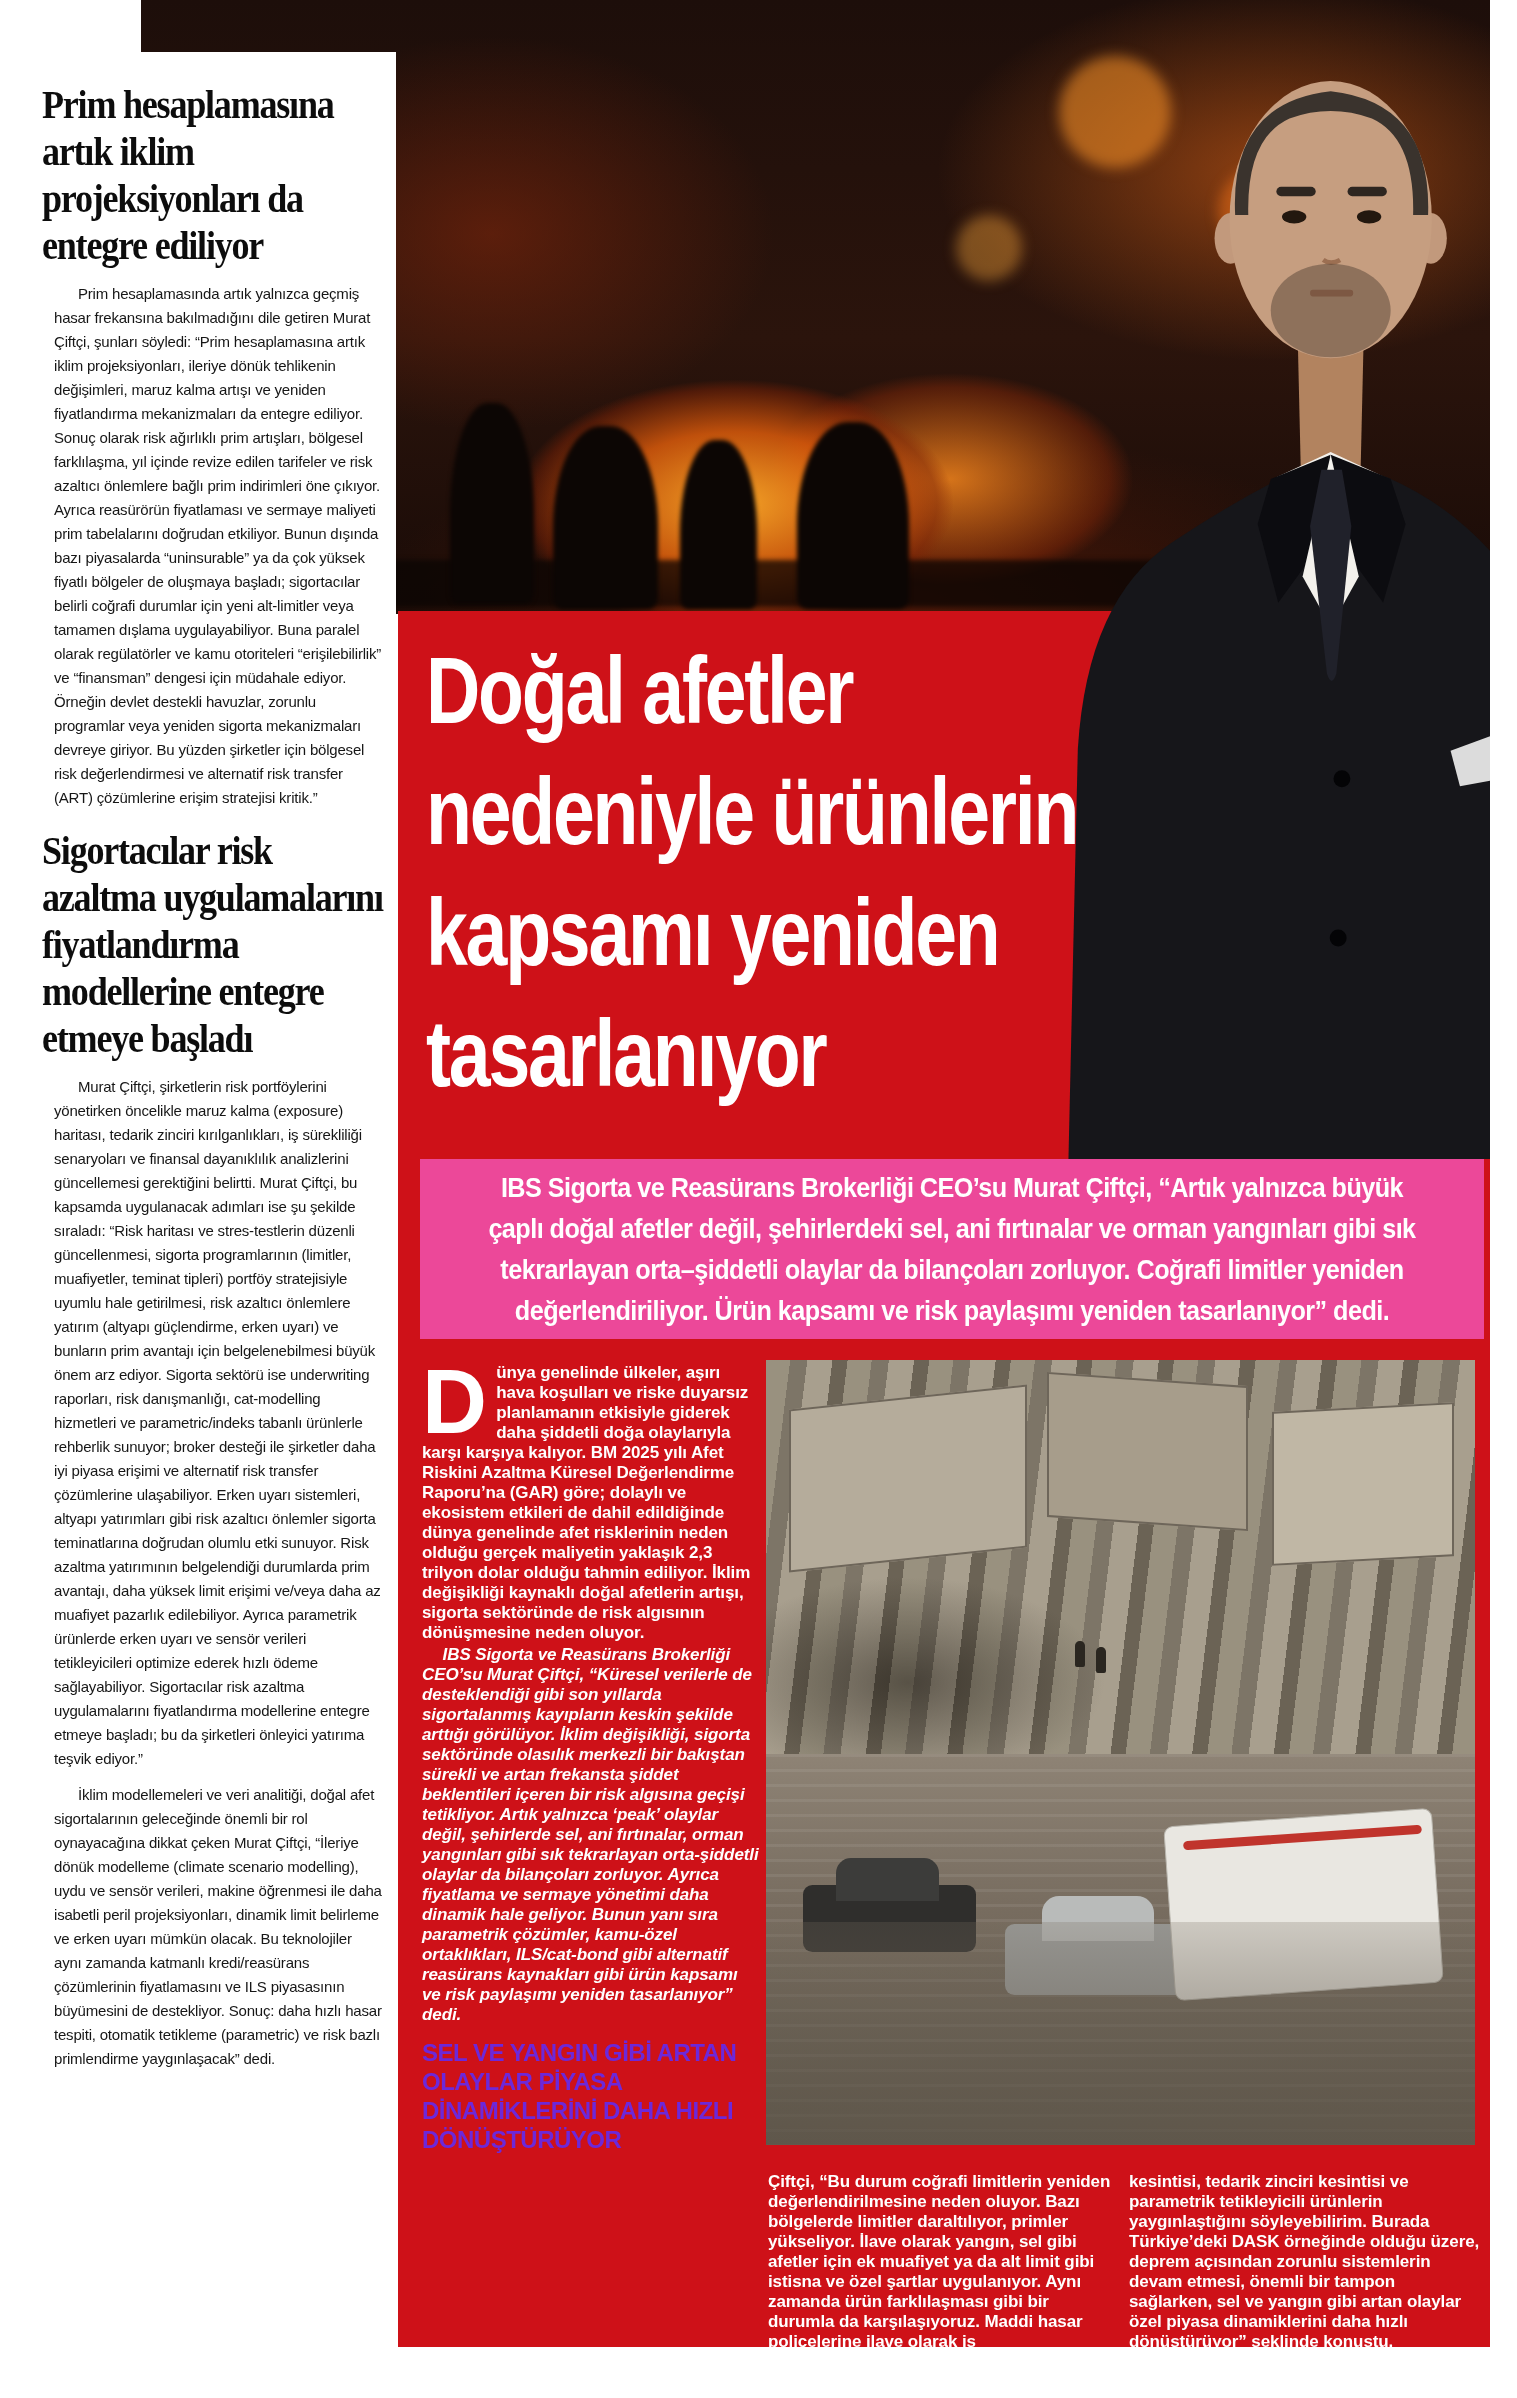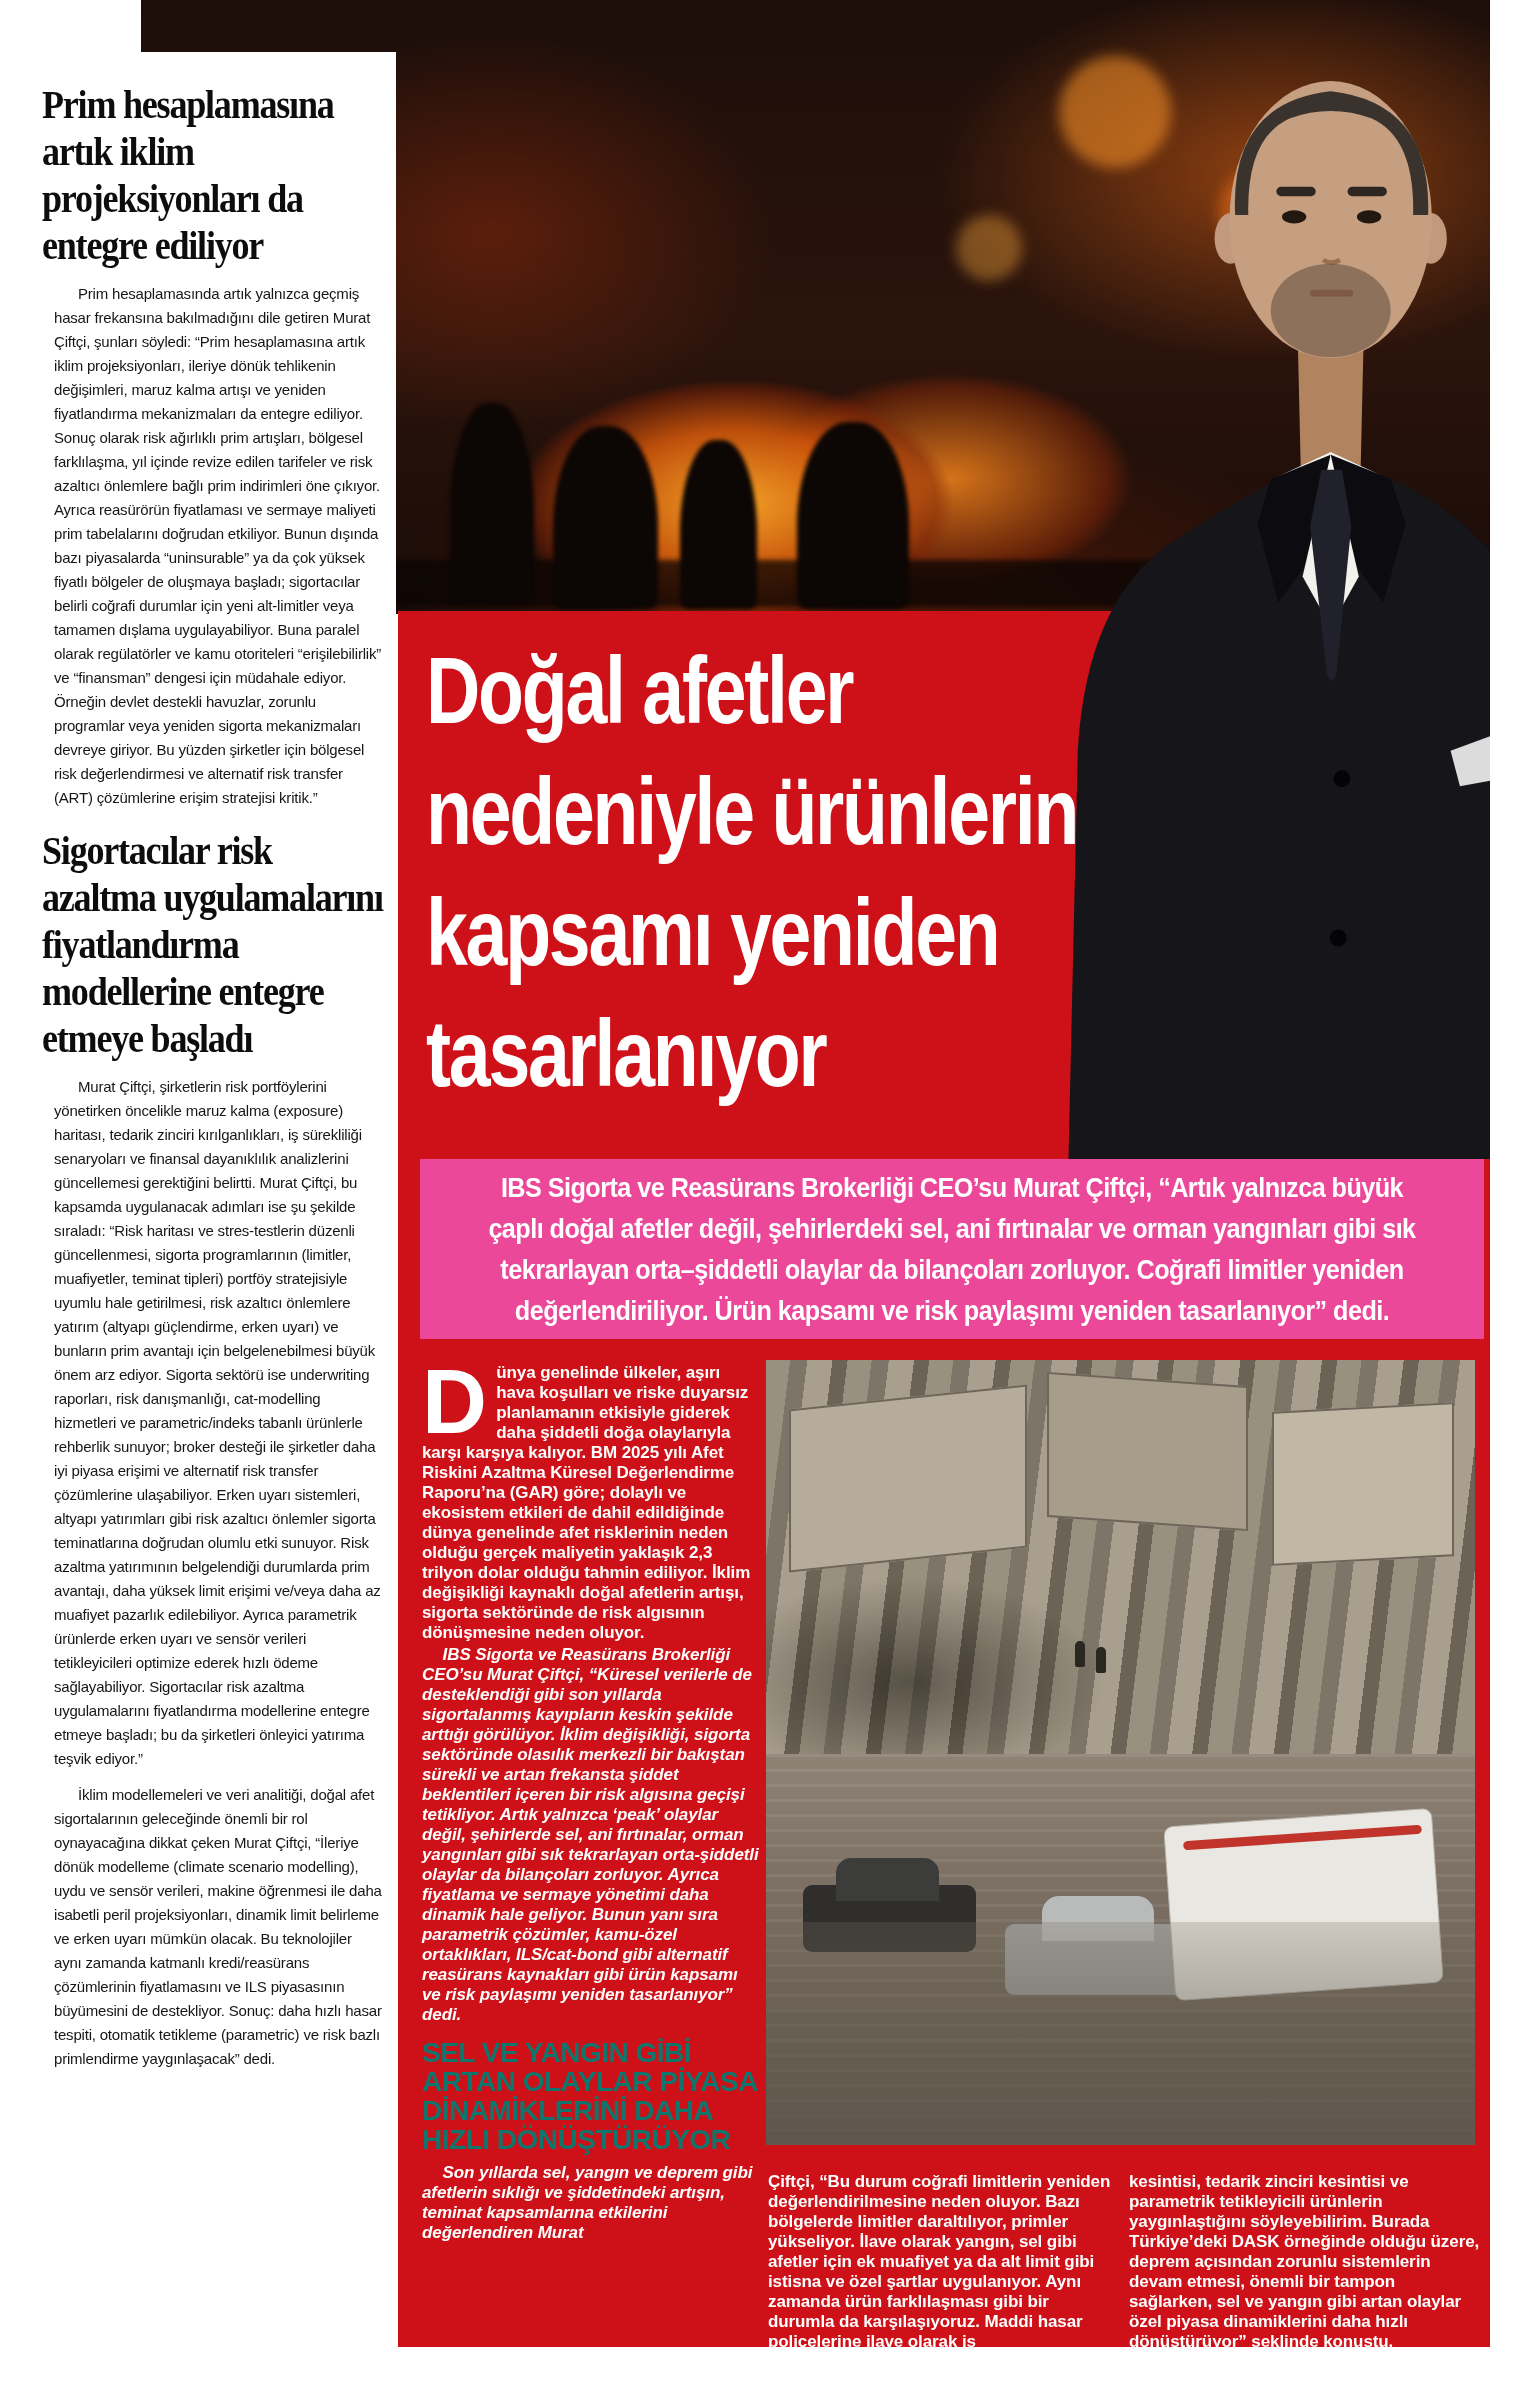--- a/index.html
+++ b/index.html
@@ -42,21 +42,21 @@
   #quote-box{left:420px;top:1159px;width:1064px;height:180px;background:#ec4899;
              display:flex;align-items:center;justify-content:center;}
   #quote-text{width:1134px;color:#ffffff;font-weight:700;font-size:28px;line-height:41px;
               letter-spacing:-0.6px;text-align:center;transform:scaleX(.9);transform-origin:50% 50%;}
 
   
   .red-p{color:#ffffff;font-weight:700;font-size:17px;line-height:20px;letter-spacing:-0.1px;margin:0;}
   #red-col1{left:422px;top:1363px;width:337px;}
   #dropcap{float:left;font-weight:800;font-size:90px;line-height:71px;padding:3.7px 9.4px 0 0;color:#ffffff;}
   .red-indent{text-indent:20.6px;margin-top:1.9px;font-style:italic;}
-  #subhead{color:#0f766e;font-weight:800;font-size:28px;line-height:29px;letter-spacing:-0.5px;
+  #subhead{color:#6d28d9;font-weight:800;font-size:24px;line-height:29px;letter-spacing:-0.5px;
            margin:13px 0 9.4px 0;}
   #red-col2{left:768px;top:2172px;width:351px;}
   #red-col3{left:1129px;top:2172px;width:351px;}
 
   
   #quake-photo{left:766px;top:1360px;width:709px;height:785px;overflow:hidden;
     background:linear-gradient(180deg,#b8b1a5 0,#a29a8c 10%,#8f887a 45%,#7d7366 60%,#645b4f 100%);}
   #rubble{position:absolute;left:0;top:0;width:100%;height:403px;background:
     repeating-linear-gradient(97deg,#99917f 0 24px,#7d7567 24px 41px,#a89f8e 41px 66px,#6b6355 66px 81px),
     radial-gradient(ellipse 281px 150px at 20% 80%, rgba(40,35,28,.5), transparent 70%);
@@ -147,21 +147,20 @@
     <div class="car" style="left:276px;top:536px;width:112px;height:45px;background:#b9bbba;border-radius:17px 17px 0 0;"></div>
     <div class="car" style="left:403px;top:457px;width:267px;height:173px;background:#e9e7e1;transform:rotate(-4deg);border:1.9px solid #b9b6ae;"></div>
     <div class="car" style="left:417px;top:473px;width:239px;height:9.4px;background:#c0342c;transform:rotate(-4deg);"></div>
     <div id="water-over"></div>
   </div>
 
   <div id="red-col1" class="abs">
     <p class="red-p"><span id="dropcap">D</span><span>ünya genelinde ülkeler, aşırı hava koşulları ve riske duyarsız planlamanın etkisiyle giderek daha şiddetli doğa olaylarıyla karşı karşıya kalıyor. BM 2025 yılı Afet Riskini Azaltma Küresel Değerlendirme Raporu’na (GAR) göre; dolaylı ve ekosistem etkileri de dahil edildiğinde dünya genelinde afet risklerinin neden olduğu gerçek maliyetin yaklaşık 2,3 trilyon dolar olduğu tahmin ediliyor. İklim değişikliği kaynaklı doğal afetlerin artışı, sigorta sektöründe de risk algısının dönüşmesine neden oluyor.</span></p>
     <p class="red-p red-indent">IBS Sigorta ve Reasürans Brokerliği CEO’su Murat Çiftçi, “Küresel verilerle de desteklendiği gibi son yıllarda sigortalanmış kayıpların keskin şekilde arttığı görülüyor. İklim değişikliği, sigorta sektöründe olasılık merkezli bir bakıştan sürekli ve artan frekansta şiddet beklentileri içeren bir risk algısına geçişi tetikliyor. Artık yalnızca ‘peak’ olaylar değil, şehirlerde sel, ani fırtınalar, orman yangınları gibi sık tekrarlayan orta-şiddetli olaylar da bilançoları zorluyor. Ayrıca fiyatlama ve sermaye yönetimi daha dinamik hale geliyor. Bunun yanı sıra parametrik çözümler, kamu-özel ortaklıkları, ILS/cat-bond gibi alternatif reasürans kaynakları gibi ürün kapsamı ve risk paylaşımı yeniden tasarlanıyor” dedi.</p>
     <div id="subhead">SEL VE YANGIN GİBİ ARTAN OLAYLAR PİYASA DİNAMİKLERİNİ DAHA HIZLI DÖNÜŞTÜRÜYOR</div>
-    <p class="red-p red-indent">Son yıllarda sel, yangın ve deprem gibi afetlerin sıklığı ve şiddetindeki artışın, teminat kapsamlarına etkilerini değerlendiren Murat</p>
   </div>
   <div id="red-col3" class="abs">
     <p class="red-p">kesintisi, tedarik zinciri kesintisi ve parametrik tetikleyicili ürünlerin yaygınlaştığını söyleyebilirim. Burada Türkiye’deki DASK örneğinde olduğu üzere, deprem açısından zorunlu sistemlerin devam etmesi, önemli bir tampon sağlarken, sel ve yangın gibi artan olaylar özel piyasa dinamiklerini daha hızlı dönüştürüyor” şeklinde konuştu.</p>
   </div>
   <div id="red-col2" class="abs">
     <p class="red-p">Çiftçi, “Bu durum coğrafi limitlerin yeniden değerlendirilmesine neden oluyor. Bazı bölgelerde limitler daraltılıyor, primler yükseliyor. İlave olarak yangın, sel gibi afetler için ek muafiyet ya da alt limit gibi istisna ve özel şartlar uygulanıyor. Aynı zamanda ürün farklılaşması gibi bir durumla da karşılaşıyoruz. Maddi hasar poliçelerine ilave olarak iş</p>
   </div>
 
   <div id="left-box" class="abs"></div>
   <div id="left-col" class="abs">

